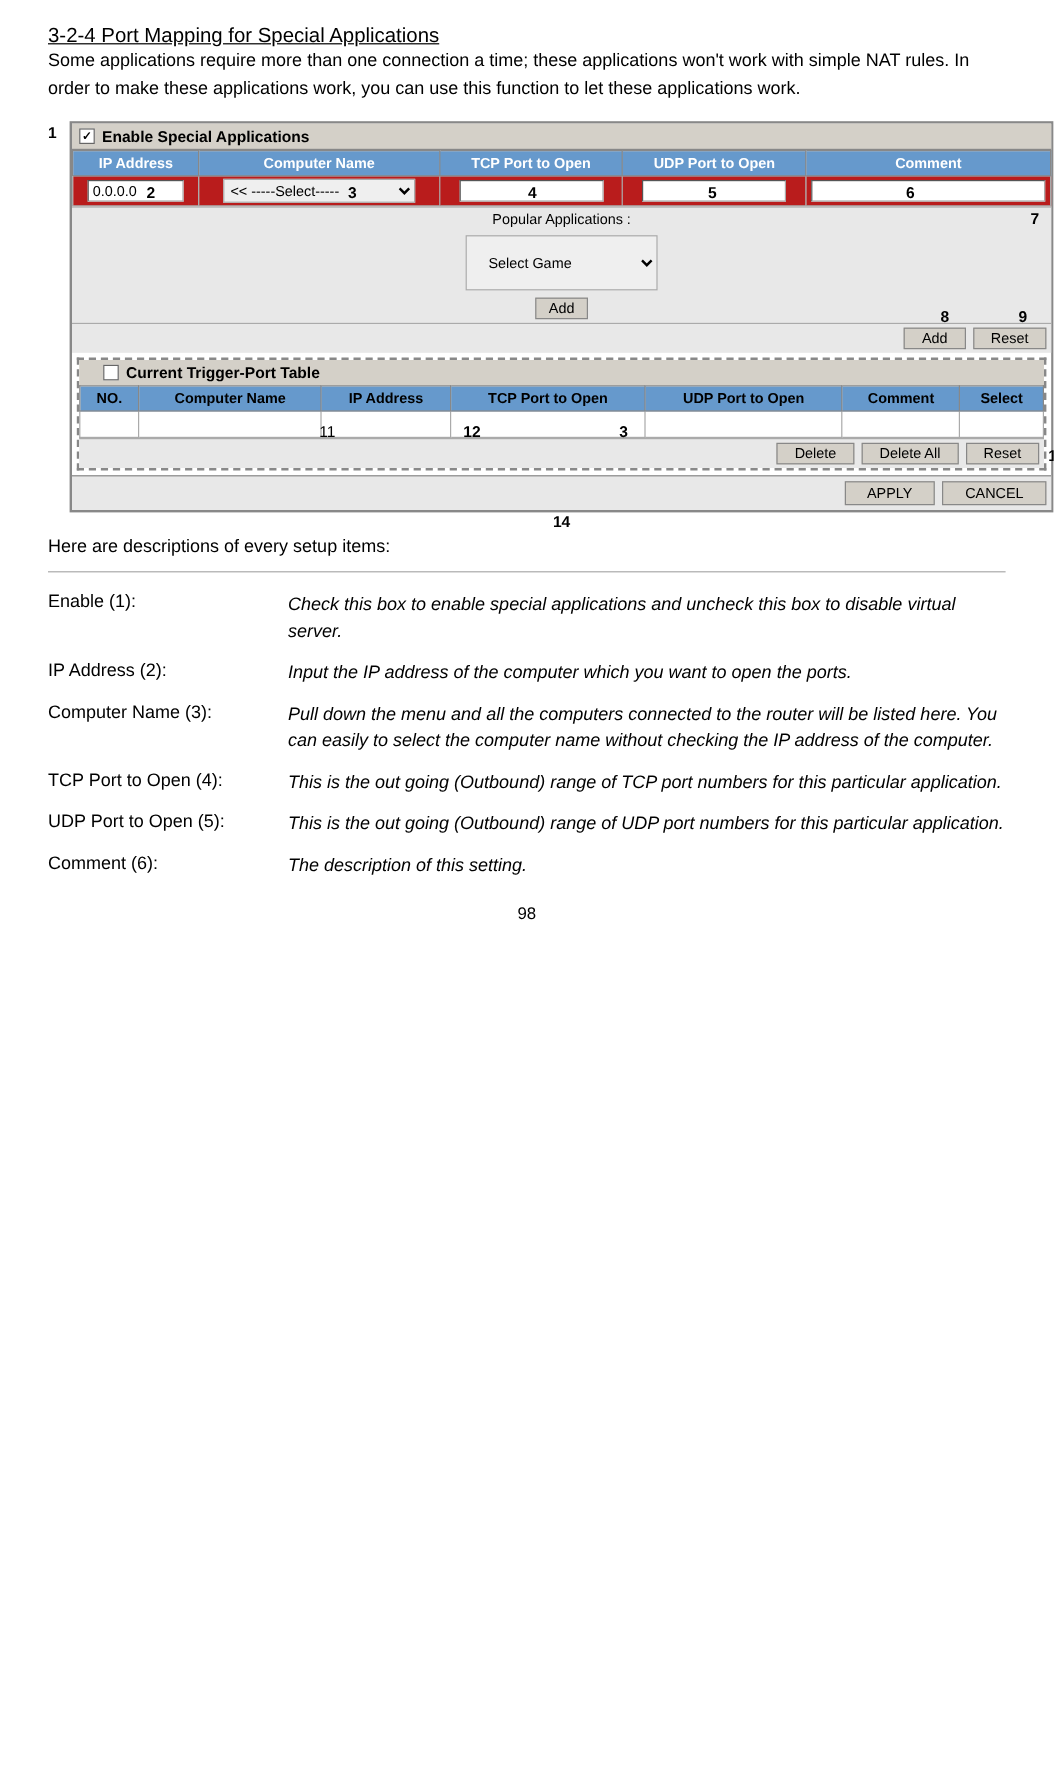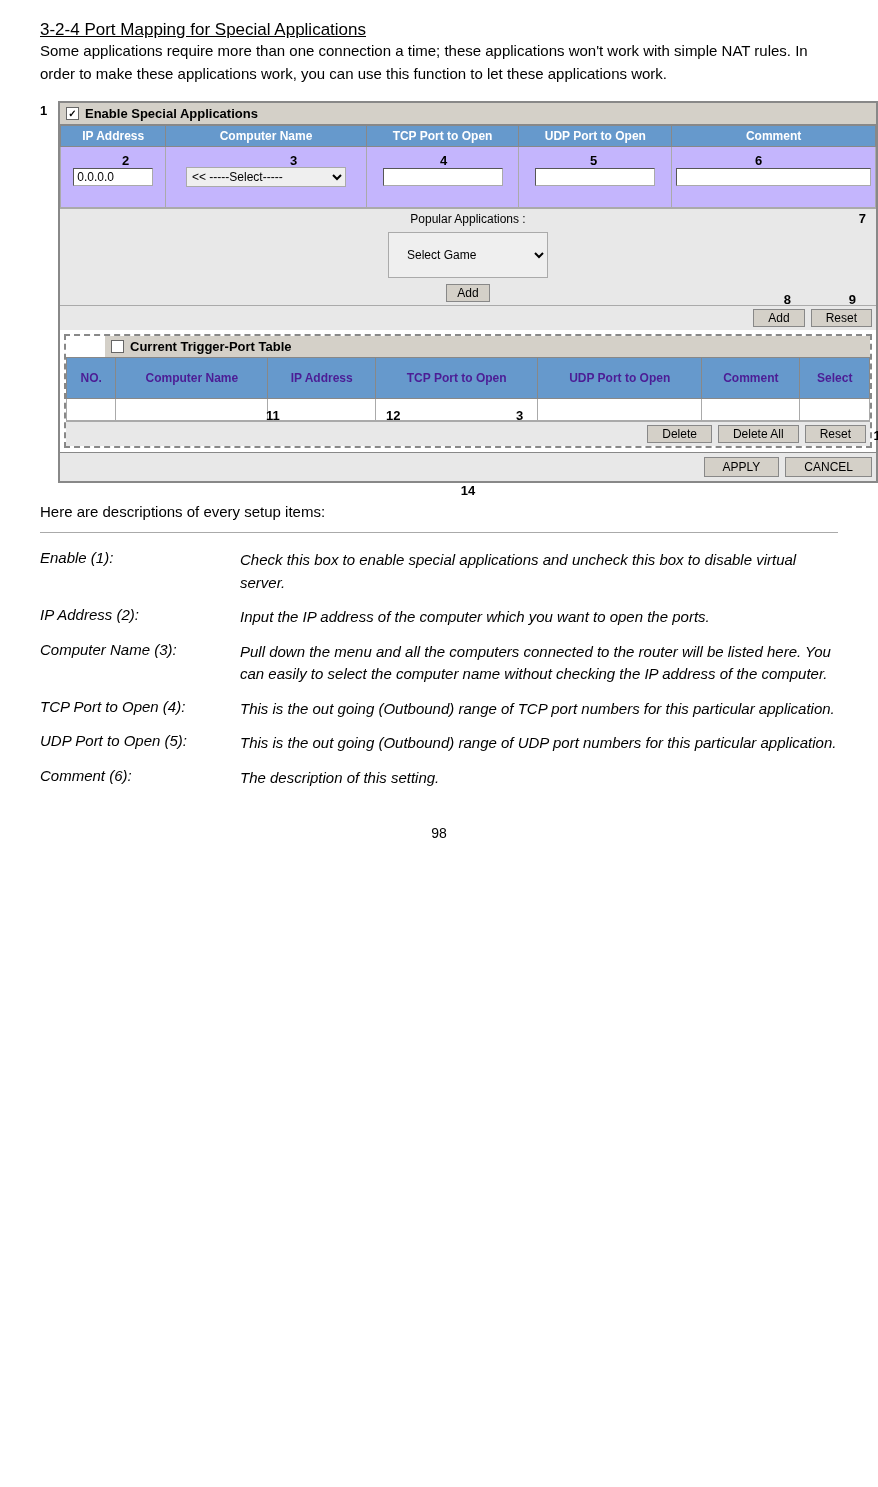--- a/index.html
+++ b/index.html
@@ -69,22 +69,22 @@
     .main-table th {
       background: #6699cc;
       color: #fff;
       border: 1px solid #888;
       padding: 3px 6px;
       font-weight: bold;
       text-align: center;
     }
     .main-table td {
       border: 1px solid #aaa;
-      padding: 20px 4px;
-      background: #c4b5fd;
+      padding: 2px 4px;
+      background: #b91c1c;
       margin-top: 24px;
     }
     .ip-input {
       width: 80px;
       font-size: 12px;
       border: 1px inset #aaa;
       padding: 1px 3px;
     }
     .computer-select {
       font-size: 12px;
@@ -147,36 +147,35 @@
     }
     
     .dotted-section {
       border: 2px dashed #888;
       margin: 2px 4px;
     }
     .dotted-header {
       display: flex;
       align-items: center;
       gap: 6px;
-      padding: 3px 6px;
+      padding: 3px 20px;
       font-size: 13px;
       font-weight: bold;
       background: #d4d0c8;
-      margin-left: 39px;
     }
     .trigger-table {
       width: 100%;
       border-collapse: collapse;
       font-size: 12px;
     }
     .trigger-table th {
       background: #6699cc;
-      color: #4c1d95;
-      border: 1px solid #888;
-      padding: 13px 6px;
+      color: #000000;
+      border: 1px solid #888;
+      padding: 3px 6px;
       text-align: center;
       font-weight: bold;
     }
     .trigger-table td {
       border: 1px solid #aaa;
       padding: 2px 4px;
       height: 22px;
       background: #fff;
     }
     .trigger-actions-row {
@@ -224,33 +223,32 @@
     }
     .desc-table {
       width: 100%;
       border-collapse: collapse;
     }
     .desc-table tr td {
       vertical-align: top;
       padding: 6px 0;
     }
     .desc-table .label-col {
-      font-style: italic;
       width: 200px;
       padding-right: 10px;
       font-size: 15px;
     }
     .desc-table .value-col {
       font-style: italic;
       font-size: 15px;
       line-height: 1.5;
     }
     .page-num {
       text-align: center;
-      margin-top: 30px;
+      margin-top: 14px;
       font-size: 14px;
     }
   </style>
 </head>
 <body>
 
 <h2>3-2-4 Port Mapping for Special Applications</h2>
 
 <p class="intro">Some applications require more than one connection a time; these applications won't work with simple NAT rules. In order to make these applications work, you can use this function to let these applications work.</p>
 
@@ -350,21 +348,21 @@
             <td></td>
             <td></td>
             <td></td>
             <td></td>
           </tr>
         </tbody>
       </table>
 
       <div class="trigger-actions-row" style="position:relative;">
 
-        <span style="position:absolute; top:-14px; left:200px; font-size:13px; font-weight:bold;">11</span>
+        <span style="position:absolute; top:-14px; left:200px; font-size:13px; font-weight:normal;">11</span>
         <span style="position:absolute; top:-14px; left:320px; font-size:13px; font-weight:bold;">12</span>
         <span style="position:absolute; top:-14px; left:450px; font-size:13px; font-weight:bold;">3</span>
 
         <span style="position:absolute; top:6px; right:-18px; font-size:13px; font-weight:bold;">10</span>
         <button class="small-btn">Delete</button>
         <button class="small-btn">Delete All</button>
         <button class="small-btn">Reset</button>
       </div>
     </div>
 

